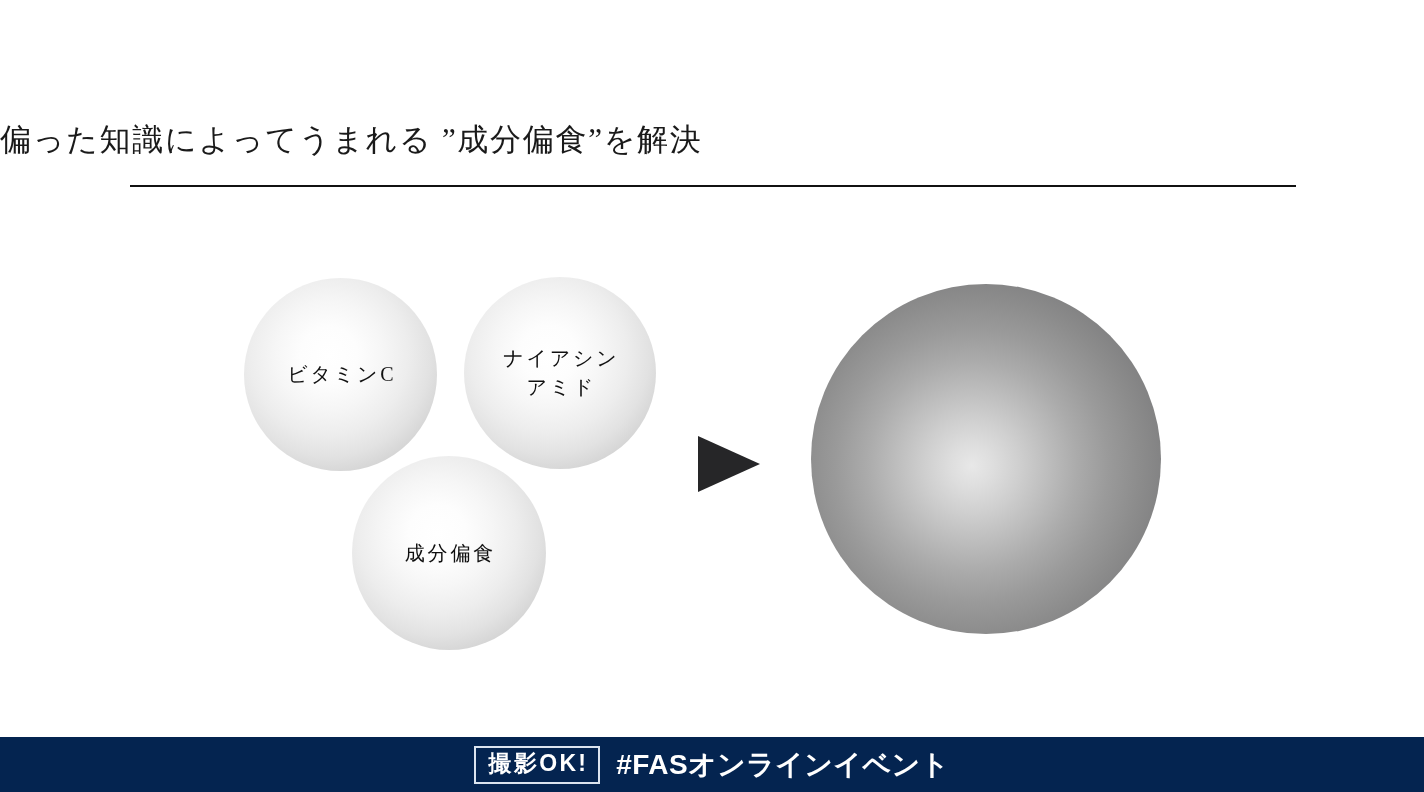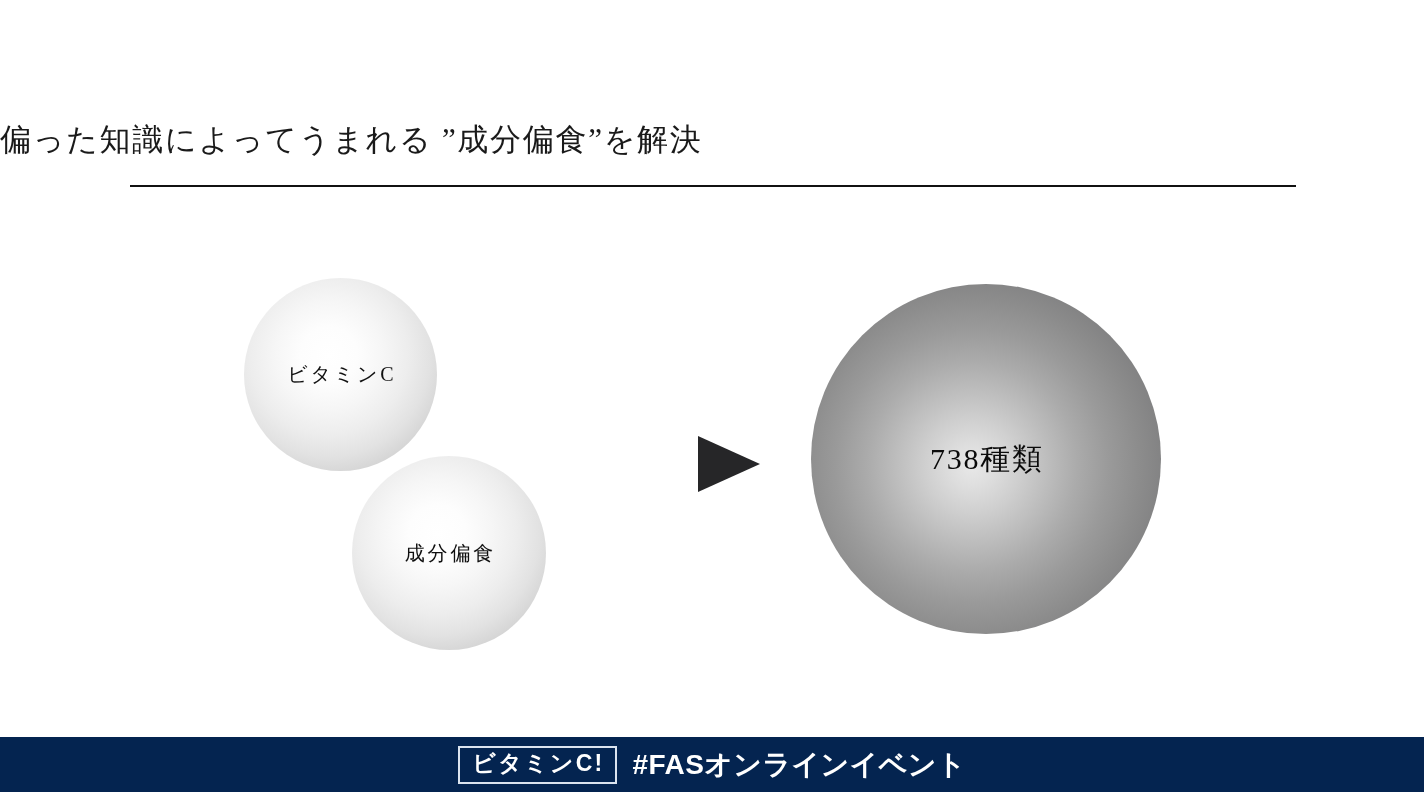--- a/index.html
+++ b/index.html
@@ -163,35 +163,40 @@
 <div class="slide">
 
   <div class="slide-title">偏った知識によってうまれる ”成分偏食”を解決</div>
 
   <div class="title-rule"></div>
 
   <div class="sphere sphere-light" id="sphere-vitc">
     <div class="sphere-label">ビタミンC</div>
   </div>
 
+  <div class="sphere sphere-light" id="sphere-niacin">
+    <div class="sphere-label">
+      <div>ナイアシン</div>
+      <div>アミド</div>
+    </div>
+  </div>
 
   <div class="sphere sphere-light" id="sphere-retinol">
     <div class="sphere-label">成分偏食</div>
   </div>
 
   <div class="arrow"></div>
 
   <div class="sphere sphere-big">
     <div class="sphere-big-label">
-      <div>738種類</div>
     </div>
   </div>
 
   <div class="banner">
     <div class="banner-inner">
       <div class="photo-ok-box">
-        <span class="photo-ok-text">ビタミンC!</span>
+        <span class="photo-ok-text">撮影OK!</span>
       </div>
       <div class="hashtag-text">#FASオンラインイベント</div>
     </div>
   </div>
 
 </div>
 
 </body></html>

